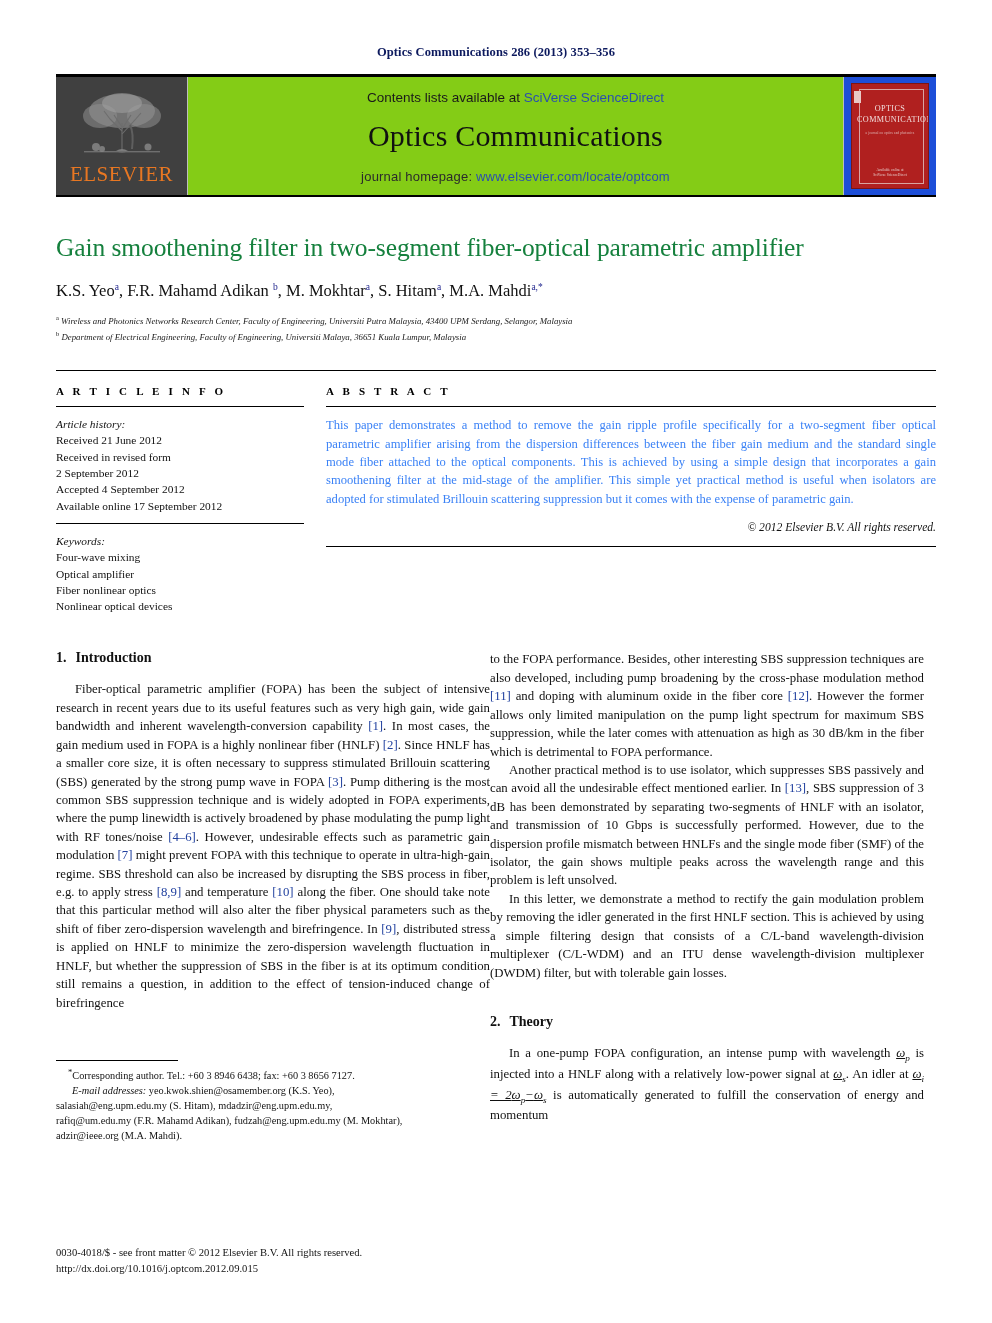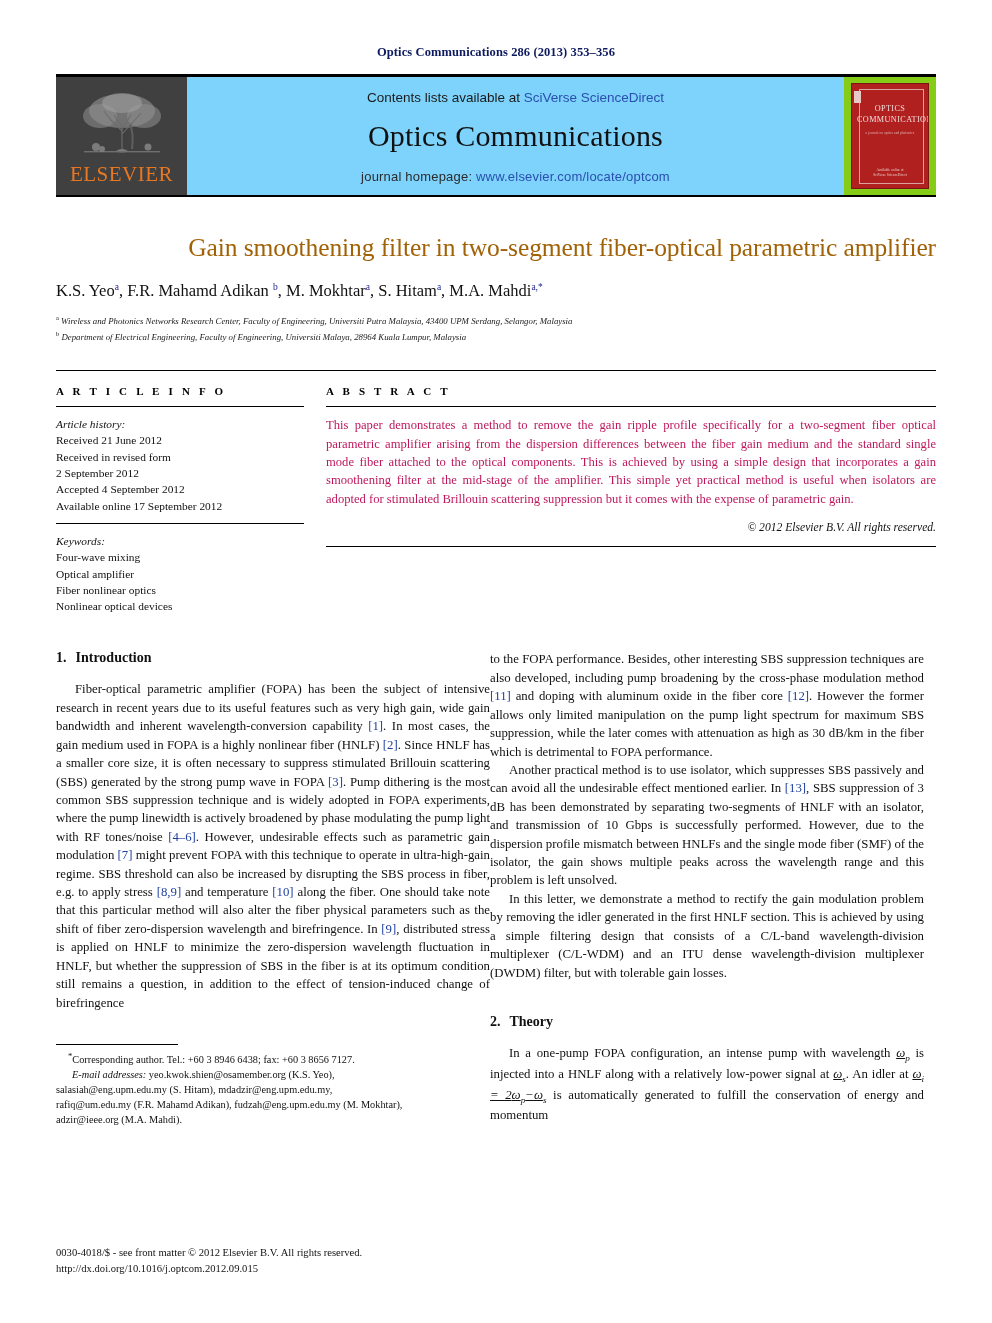--- a/index.html
+++ b/index.html
@@ -59,21 +59,21 @@
   .elsevier-word {
     color: #e87722;
     font-family: "Liberation Serif", serif;
     font-size: 21px;
     letter-spacing: 0.5px;
     line-height: 1;
     margin-top: 1px;
   }
   .masthead-center {
     flex: 1 1 auto;
-    background: #7dd3fc;
+    background: #84cc16;
     display: flex;
     flex-direction: column;
     align-items: center;
     justify-content: center;
     gap: 0;
   }
   .contents-line {
     font-family: "Liberation Sans", sans-serif;
     font-size: 13.5px;
     color: #1a1a1a;
@@ -94,21 +94,21 @@
     letter-spacing: 0.2px;
   }
   .homepage-line .hp-url { color: #2a4fae; }
   .masthead-cover {
     width: 92px;
     flex: 0 0 92px;
     border-left: 1px solid #bdbdbd;
     display: flex;
     align-items: center;
     justify-content: center;
-    background: #84cc16;
+    background: #1d4ed8;
   }
   .cover-thumb {
     width: 78px;
     height: 106px;
     background: #b0201f;
     border: 1px solid #7d1413;
     position: relative;
     box-sizing: border-box;
     padding: 7px 5px;
     overflow: hidden;
@@ -150,25 +150,24 @@
     font-size: 3.6px;
     line-height: 1.6;
   }
 
   
   .title-block { margin-top: 36px; }
   .paper-title {
     font-family: "Liberation Serif", serif;
     font-size: 25.5px;
     font-weight: normal;
-    color: #a16207;
+    color: #15803d;
     margin: 0;
     line-height: 1.2;
     letter-spacing: -0.1px;
-    text-align: right;
   }
   .authors {
     margin-top: 16px;
     font-family: "Liberation Serif", serif;
     font-size: 16.5px;
     color: #111;
     line-height: 1.3;
   }
   .authors sup { font-size: 9.5px; color: #1a1f8a; vertical-align: super; }
   .affil {
@@ -209,21 +208,21 @@
     line-height: 1.43;
     color: #111;
   }
   .info-body .it { font-style: italic; }
 
   .abstract-text {
     font-family: "Liberation Serif", serif;
     font-size: 12.6px;
     line-height: 1.46;
     text-align: justify;
-    color: #be185d;
+    color: #3b82f6;
   }
   .copyright-line {
     margin-top: 13px;
     text-align: right;
     font-family: "Liberation Serif", serif;
     font-size: 11.6px;
     color: #111;
     font-style: italic;
   }
   .abs-rule-bottom {
@@ -255,21 +254,21 @@
     color: #111;
     hyphens: auto;
   }
   .para + .para { margin-top: 0; }
   .ref { color: #1f3f9e; }
 
   
   .footnote {
     position: absolute;
     left: 0;
-    bottom: 16px;
+    bottom: 0;
     width: 434px;
   }
   .fn-rule {
     width: 122px;
     border-top: 1px solid #000;
     margin-bottom: 5px;
   }
   .fn-text {
     font-family: "Liberation Serif", serif;
     font-size: 10.3px;
@@ -364,21 +363,21 @@
     <div class="authors">
       <span><span>K.S. Yeo</span><sup>a</sup></span>,
       <span><span>F.R. Mahamd Adikan</span> <sup>b</sup></span>,
       <span><span>M. Mokhtar</span><sup>a</sup></span>,
       <span><span>S. Hitam</span><sup>a</sup></span>,
       <span><span>M.A. Mahdi</span><sup>a,*</sup></span>
     </div>
 
     <div class="affil">
       <div><sup>a</sup> <span>Wireless and Photonics Networks Research Center, Faculty of Engineering, Universiti Putra Malaysia, 43400 UPM Serdang, Selangor, Malaysia</span></div>
-      <div><sup>b</sup> <span>Department of Electrical Engineering, Faculty of Engineering, Universiti Malaya, 28964 Kuala Lumpur, Malaysia</span></div>
+      <div><sup>b</sup> <span>Department of Electrical Engineering, Faculty of Engineering, Universiti Malaya, 36651 Kuala Lumpur, Malaysia</span></div>
     </div>
   </div>
 
   <div class="info-abstract">
 
     <div class="col-info">
       <div class="sec-head">A R T I C L E  I N F O</div>
       <div class="rule-thin"></div>
       <div class="info-body">
         <div class="it">Article history:</div>

